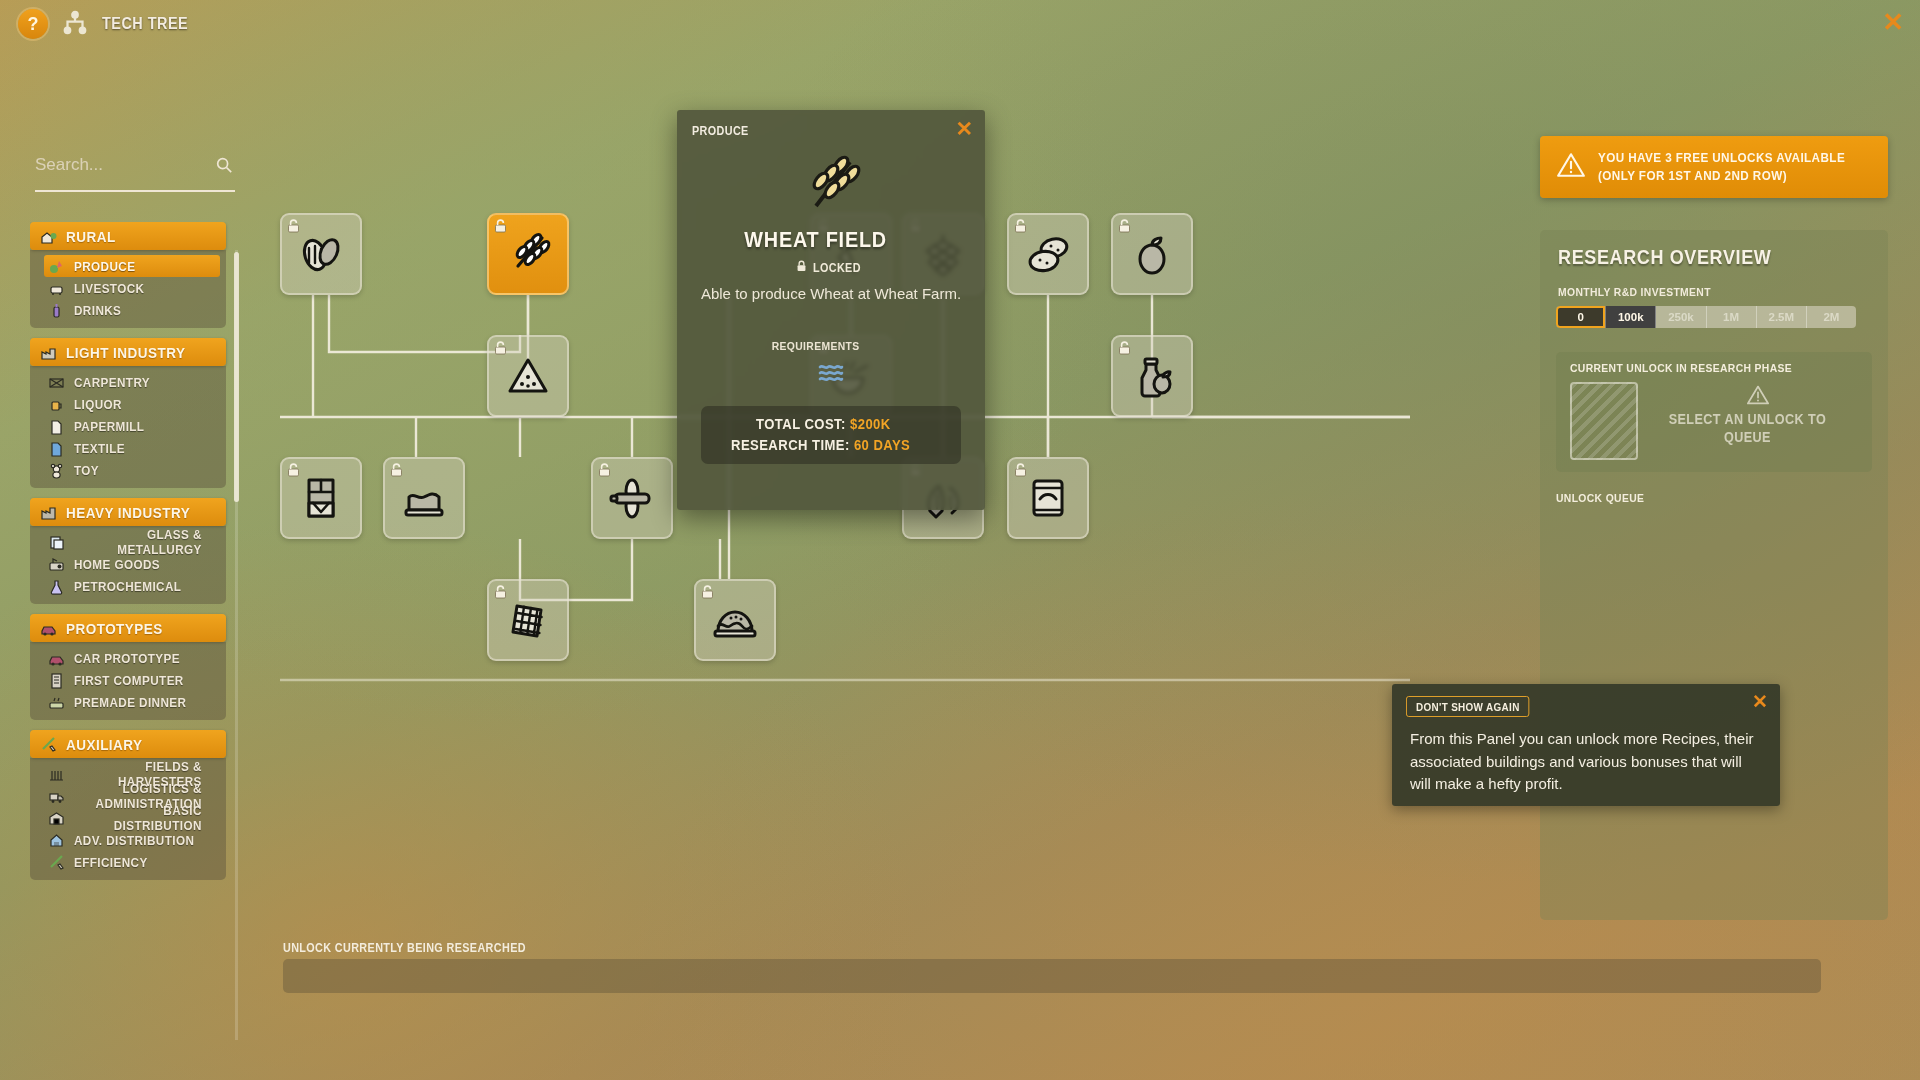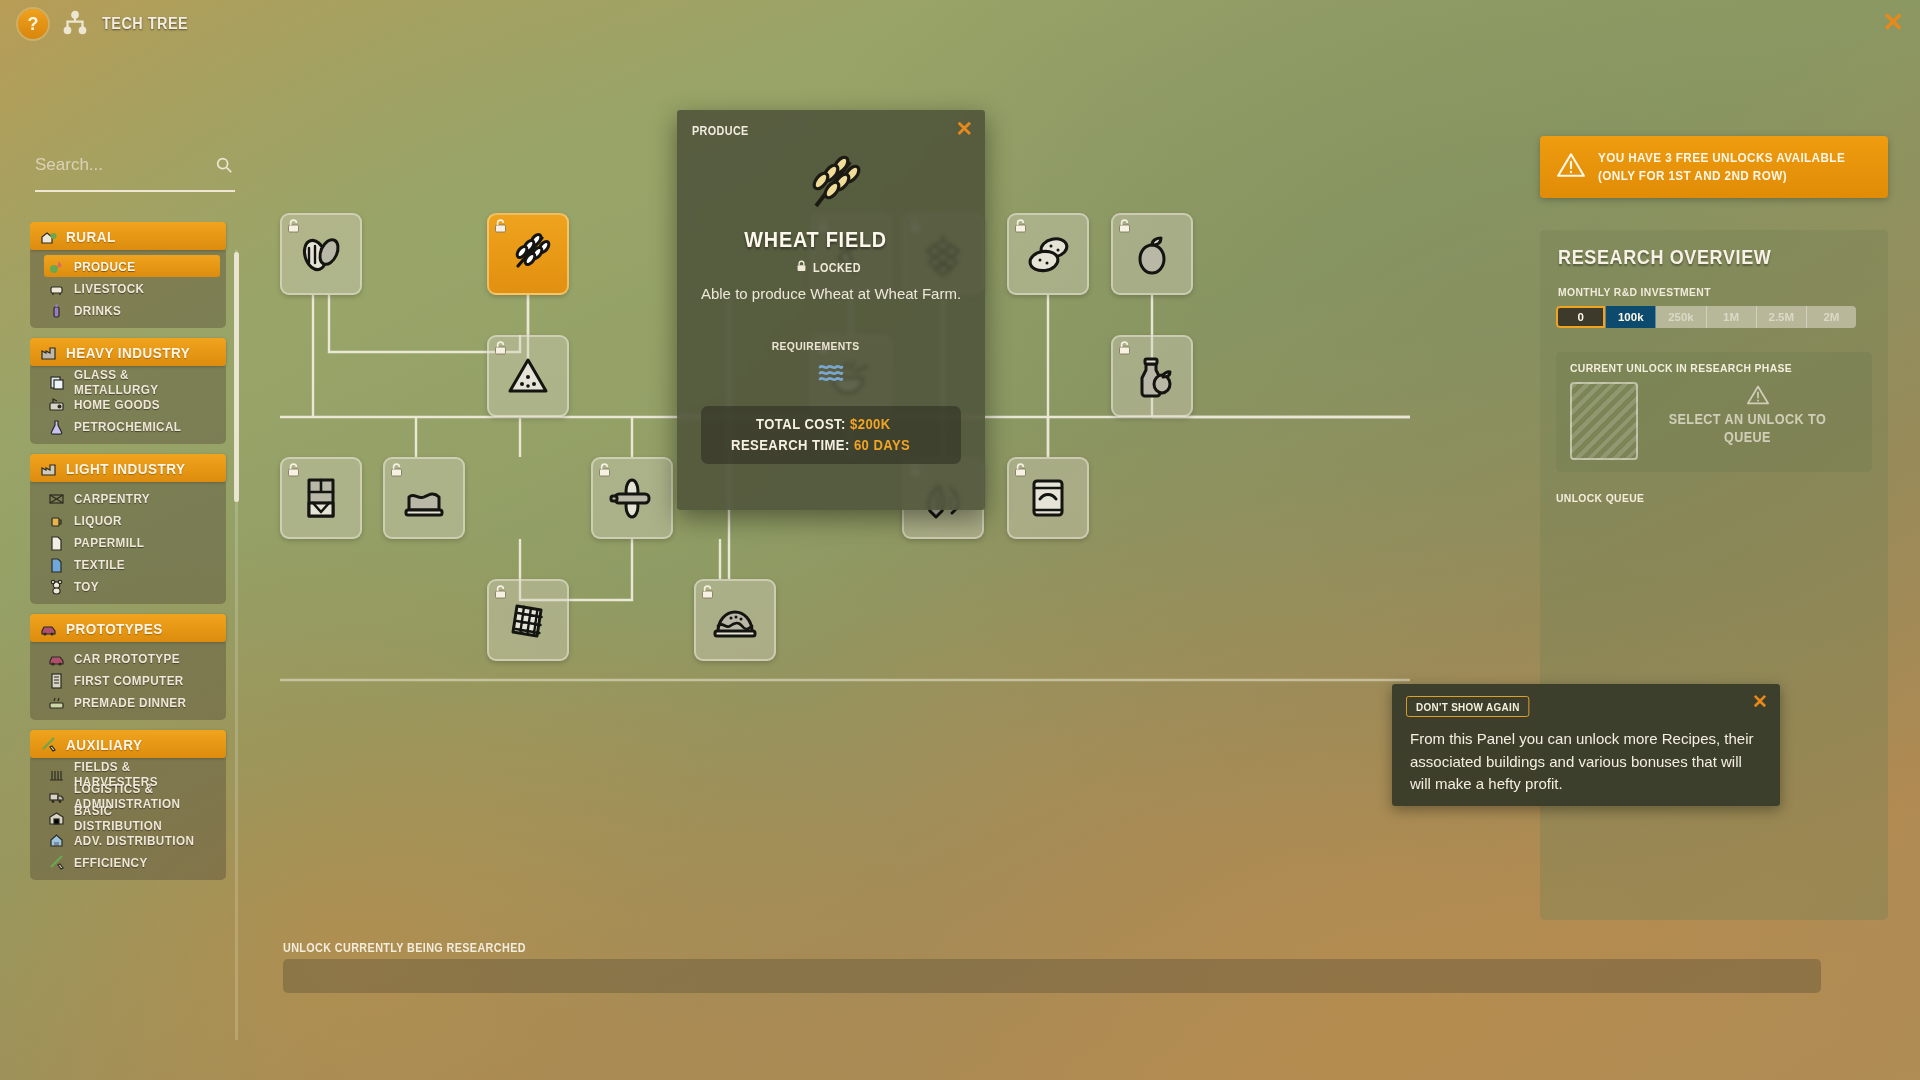--- a/index.html
+++ b/index.html
@@ -63,21 +63,21 @@
     color: #efe6d4; font-size: 17px; width: 160px;
     font-family: "Liberation Sans", sans-serif;
   }
   #search-input::placeholder { color: #e4dac6; opacity: .85; }
   #search-icon { position: absolute; right: 2px; top: 1px; }
 
   #cat-scroll {
     margin-top: 30px; width: 214px; height: 820px;
     position: relative; overflow: hidden;
   }
-  .cat-group { margin-bottom: 10px; }
+  .cat-group { margin-bottom: 10px; text-align: right; }
   .cat-head {
     height: 28px; width: 196px;
     background: linear-gradient(180deg,#f0a41e,#dd8c0d);
     border-radius: 4px;
     display: flex; align-items: center; gap: 9px; padding-left: 10px;
     box-shadow: 0 1px 3px rgba(0,0,0,.3);
     cursor: pointer;
   }
   .cat-head .lbl {
     color: #fdf6e6; font-size: 15px;
@@ -212,21 +212,21 @@
   }
   .step {
     flex: 1; display: flex; align-items: center; justify-content: center;
     font-size: 11.5px; color: rgba(248,245,235,.55);
     border-right: 1px solid rgba(255,255,255,.35);
     font-family: "Liberation Sans Narrow","Liberation Sans",sans-serif; font-weight: 700;
     cursor: pointer;
   }
   .step:last-child { border-right: 0; }
   .step.sel-zero { background: #3d3a2b; color: #fff8e8; border-radius: 4px 0 0 4px; box-shadow: inset 0 0 0 2px #f0a41e; }
-  .step.sel-cur { background: #0c4a6e; color: #fff8e8; }
+  .step.sel-cur { background: #404040; color: #fff8e8; }
 
   #rp-phase {
     position: absolute; left: 16px; top: 122px; width: 316px; height: 120px;
     background: rgba(116,126,80,0.45); border-radius: 5px;
   }
   #rp-phase-label { position: absolute; left: 14px; top: 10px; color: #f4eedd; font-size: 11.5px; }
   #rp-phase-box {
     position: absolute; left: 14px; top: 30px; width: 68px; height: 78px;
     border: 2px solid rgba(225,222,206,.65); border-radius: 4px;
     background: repeating-linear-gradient(135deg, rgba(255,255,255,.16) 0 4px, rgba(255,255,255,0) 4px 9px);
@@ -326,90 +326,90 @@
                   <rect x="6" y="5" width="5" height="10" rx="1.5" fill="#9a7bc8" stroke="#2b2b22"></rect>
                   <rect x="7.5" y="2" width="2" height="3" fill="#9a7bc8"></rect>
                 </svg></span>
               <span class="lbl cond">DRINKS</span>
             </div>
           </div>
         </div>
         <div class="cat-group">
           <div class="cat-head">
             <span class="mini-ico"><svg viewBox="0 0 17 17" width="17" height="17" stroke-width="1.2">
-                <path d="M2 15V7l4 2V7l4 2V4h5v11z" fill="#bdb8aa" stroke="#2b2b22"></path>
+                <path d="M2 15V8l4 2V8l4 2V5h5v10z" fill="#cfcabb" stroke="#2b2b22"></path>
               </svg></span>
-            <span class="lbl cond">HEAVY INDUSTRY</span>
+            <span class="lbl cond">LIGHT INDUSTRY</span>
           </div>
           <div class="cat-body">
             <div class="cat-item">
               <span class="mini-ico"><svg viewBox="0 0 17 17" width="17" height="17" stroke-width="1.2">
-                  <rect x="3" y="3" width="9" height="11" fill="#dfeaf2" stroke="#2b2b22"></rect>
-                  <rect x="6" y="6" width="9" height="9" fill="#eef5fa" stroke="#2b2b22"></rect>
-                </svg></span>
-              <span class="lbl cond">GLASS &amp; METALLURGY</span>
-            </div>
-            <div class="cat-item">
-              <span class="mini-ico"><svg viewBox="0 0 17 17" width="17" height="17" stroke-width="1.2">
-                  <rect x="2" y="7" width="13" height="7" rx="1" fill="#d9d4c6" stroke="#2b2b22"></rect>
-                  <circle cx="11.5" cy="10.5" r="2" fill="#2b2b22"></circle>
-                  <path d="M5 7V3l4 2" stroke="#2b2b22" fill="none"></path>
-                </svg></span>
-              <span class="lbl cond">HOME GOODS</span>
-            </div>
-            <div class="cat-item">
-              <span class="mini-ico"><svg viewBox="0 0 17 17" width="17" height="17" stroke-width="1.2">
-                  <path d="M7 3h3v4l3.5 7a1.5 1.5 0 0 1-1.3 2.2H4.8A1.5 1.5 0 0 1 3.5 14L7 7z" fill="#c9c2f0" stroke="#2b2b22"></path>
-                </svg></span>
-              <span class="lbl cond">PETROCHEMICAL</span>
+                  <rect x="2" y="5" width="13" height="8" fill="none" stroke="#2b2b22"></rect>
+                  <path d="M2 5l13 8M15 5L2 13" stroke="#2b2b22"></path>
+                </svg></span>
+              <span class="lbl cond">CARPENTRY</span>
+            </div>
+            <div class="cat-item">
+              <span class="mini-ico"><svg viewBox="0 0 17 17" width="17" height="17" stroke-width="1.2">
+                  <rect x="4" y="6" width="7" height="8" rx="1" fill="#e8b44a" stroke="#2b2b22"></rect>
+                  <path d="M11 8h2v4h-2" fill="none" stroke="#2b2b22"></path>
+                </svg></span>
+              <span class="lbl cond">LIQUOR</span>
+            </div>
+            <div class="cat-item">
+              <span class="mini-ico"><svg viewBox="0 0 17 17" width="17" height="17" stroke-width="1.2">
+                  <path d="M4 3h6l3 3v10H4z" fill="#f2eee4" stroke="#2b2b22"></path>
+                </svg></span>
+              <span class="lbl cond">PAPERMILL</span>
+            </div>
+            <div class="cat-item">
+              <span class="mini-ico"><svg viewBox="0 0 17 17" width="17" height="17" stroke-width="1.2">
+                  <path d="M4 3h6l3 3v10H4z" fill="#6fa8dc" stroke="#2b2b22"></path>
+                </svg></span>
+              <span class="lbl cond">TEXTILE</span>
+            </div>
+            <div class="cat-item">
+              <span class="mini-ico"><svg viewBox="0 0 17 17" width="17" height="17" stroke-width="1.2">
+                  <circle cx="8.5" cy="7" r="3.2" fill="#efe8da" stroke="#2b2b22"></circle>
+                  <circle cx="5" cy="4" r="1.7" fill="#efe8da" stroke="#2b2b22"></circle>
+                  <circle cx="12" cy="4" r="1.7" fill="#efe8da" stroke="#2b2b22"></circle>
+                  <ellipse cx="8.5" cy="13" rx="3.6" ry="3" fill="#efe8da" stroke="#2b2b22"></ellipse>
+                </svg></span>
+              <span class="lbl cond">TOY</span>
             </div>
           </div>
         </div>
         <div class="cat-group">
           <div class="cat-head">
             <span class="mini-ico"><svg viewBox="0 0 17 17" width="17" height="17" stroke-width="1.2">
-                <path d="M2 15V8l4 2V8l4 2V5h5v10z" fill="#cfcabb" stroke="#2b2b22"></path>
+                <path d="M2 15V7l4 2V7l4 2V4h5v11z" fill="#bdb8aa" stroke="#2b2b22"></path>
               </svg></span>
-            <span class="lbl cond">LIGHT INDUSTRY</span>
+            <span class="lbl cond">HEAVY INDUSTRY</span>
           </div>
           <div class="cat-body">
             <div class="cat-item">
               <span class="mini-ico"><svg viewBox="0 0 17 17" width="17" height="17" stroke-width="1.2">
-                  <rect x="2" y="5" width="13" height="8" fill="none" stroke="#2b2b22"></rect>
-                  <path d="M2 5l13 8M15 5L2 13" stroke="#2b2b22"></path>
-                </svg></span>
-              <span class="lbl cond">CARPENTRY</span>
-            </div>
-            <div class="cat-item">
-              <span class="mini-ico"><svg viewBox="0 0 17 17" width="17" height="17" stroke-width="1.2">
-                  <rect x="4" y="6" width="7" height="8" rx="1" fill="#e8b44a" stroke="#2b2b22"></rect>
-                  <path d="M11 8h2v4h-2" fill="none" stroke="#2b2b22"></path>
-                </svg></span>
-              <span class="lbl cond">LIQUOR</span>
-            </div>
-            <div class="cat-item">
-              <span class="mini-ico"><svg viewBox="0 0 17 17" width="17" height="17" stroke-width="1.2">
-                  <path d="M4 3h6l3 3v10H4z" fill="#f2eee4" stroke="#2b2b22"></path>
-                </svg></span>
-              <span class="lbl cond">PAPERMILL</span>
-            </div>
-            <div class="cat-item">
-              <span class="mini-ico"><svg viewBox="0 0 17 17" width="17" height="17" stroke-width="1.2">
-                  <path d="M4 3h6l3 3v10H4z" fill="#6fa8dc" stroke="#2b2b22"></path>
-                </svg></span>
-              <span class="lbl cond">TEXTILE</span>
-            </div>
-            <div class="cat-item">
-              <span class="mini-ico"><svg viewBox="0 0 17 17" width="17" height="17" stroke-width="1.2">
-                  <circle cx="8.5" cy="7" r="3.2" fill="#efe8da" stroke="#2b2b22"></circle>
-                  <circle cx="5" cy="4" r="1.7" fill="#efe8da" stroke="#2b2b22"></circle>
-                  <circle cx="12" cy="4" r="1.7" fill="#efe8da" stroke="#2b2b22"></circle>
-                  <ellipse cx="8.5" cy="13" rx="3.6" ry="3" fill="#efe8da" stroke="#2b2b22"></ellipse>
-                </svg></span>
-              <span class="lbl cond">TOY</span>
+                  <rect x="3" y="3" width="9" height="11" fill="#dfeaf2" stroke="#2b2b22"></rect>
+                  <rect x="6" y="6" width="9" height="9" fill="#eef5fa" stroke="#2b2b22"></rect>
+                </svg></span>
+              <span class="lbl cond">GLASS &amp; METALLURGY</span>
+            </div>
+            <div class="cat-item">
+              <span class="mini-ico"><svg viewBox="0 0 17 17" width="17" height="17" stroke-width="1.2">
+                  <rect x="2" y="7" width="13" height="7" rx="1" fill="#d9d4c6" stroke="#2b2b22"></rect>
+                  <circle cx="11.5" cy="10.5" r="2" fill="#2b2b22"></circle>
+                  <path d="M5 7V3l4 2" stroke="#2b2b22" fill="none"></path>
+                </svg></span>
+              <span class="lbl cond">HOME GOODS</span>
+            </div>
+            <div class="cat-item">
+              <span class="mini-ico"><svg viewBox="0 0 17 17" width="17" height="17" stroke-width="1.2">
+                  <path d="M7 3h3v4l3.5 7a1.5 1.5 0 0 1-1.3 2.2H4.8A1.5 1.5 0 0 1 3.5 14L7 7z" fill="#c9c2f0" stroke="#2b2b22"></path>
+                </svg></span>
+              <span class="lbl cond">PETROCHEMICAL</span>
             </div>
           </div>
         </div>
         <div class="cat-group">
           <div class="cat-head">
             <span class="mini-ico"><svg viewBox="0 0 17 17" width="17" height="17" stroke-width="1.2">
                 <path d="M2 11l2-4h8l3 4v3H2z" fill="#b0506c" stroke="#2b2b22"></path>
                 <circle cx="5" cy="14" r="1.6" fill="#2b2b22"></circle>
                 <circle cx="12" cy="14" r="1.6" fill="#2b2b22"></circle>
               </svg></span>

